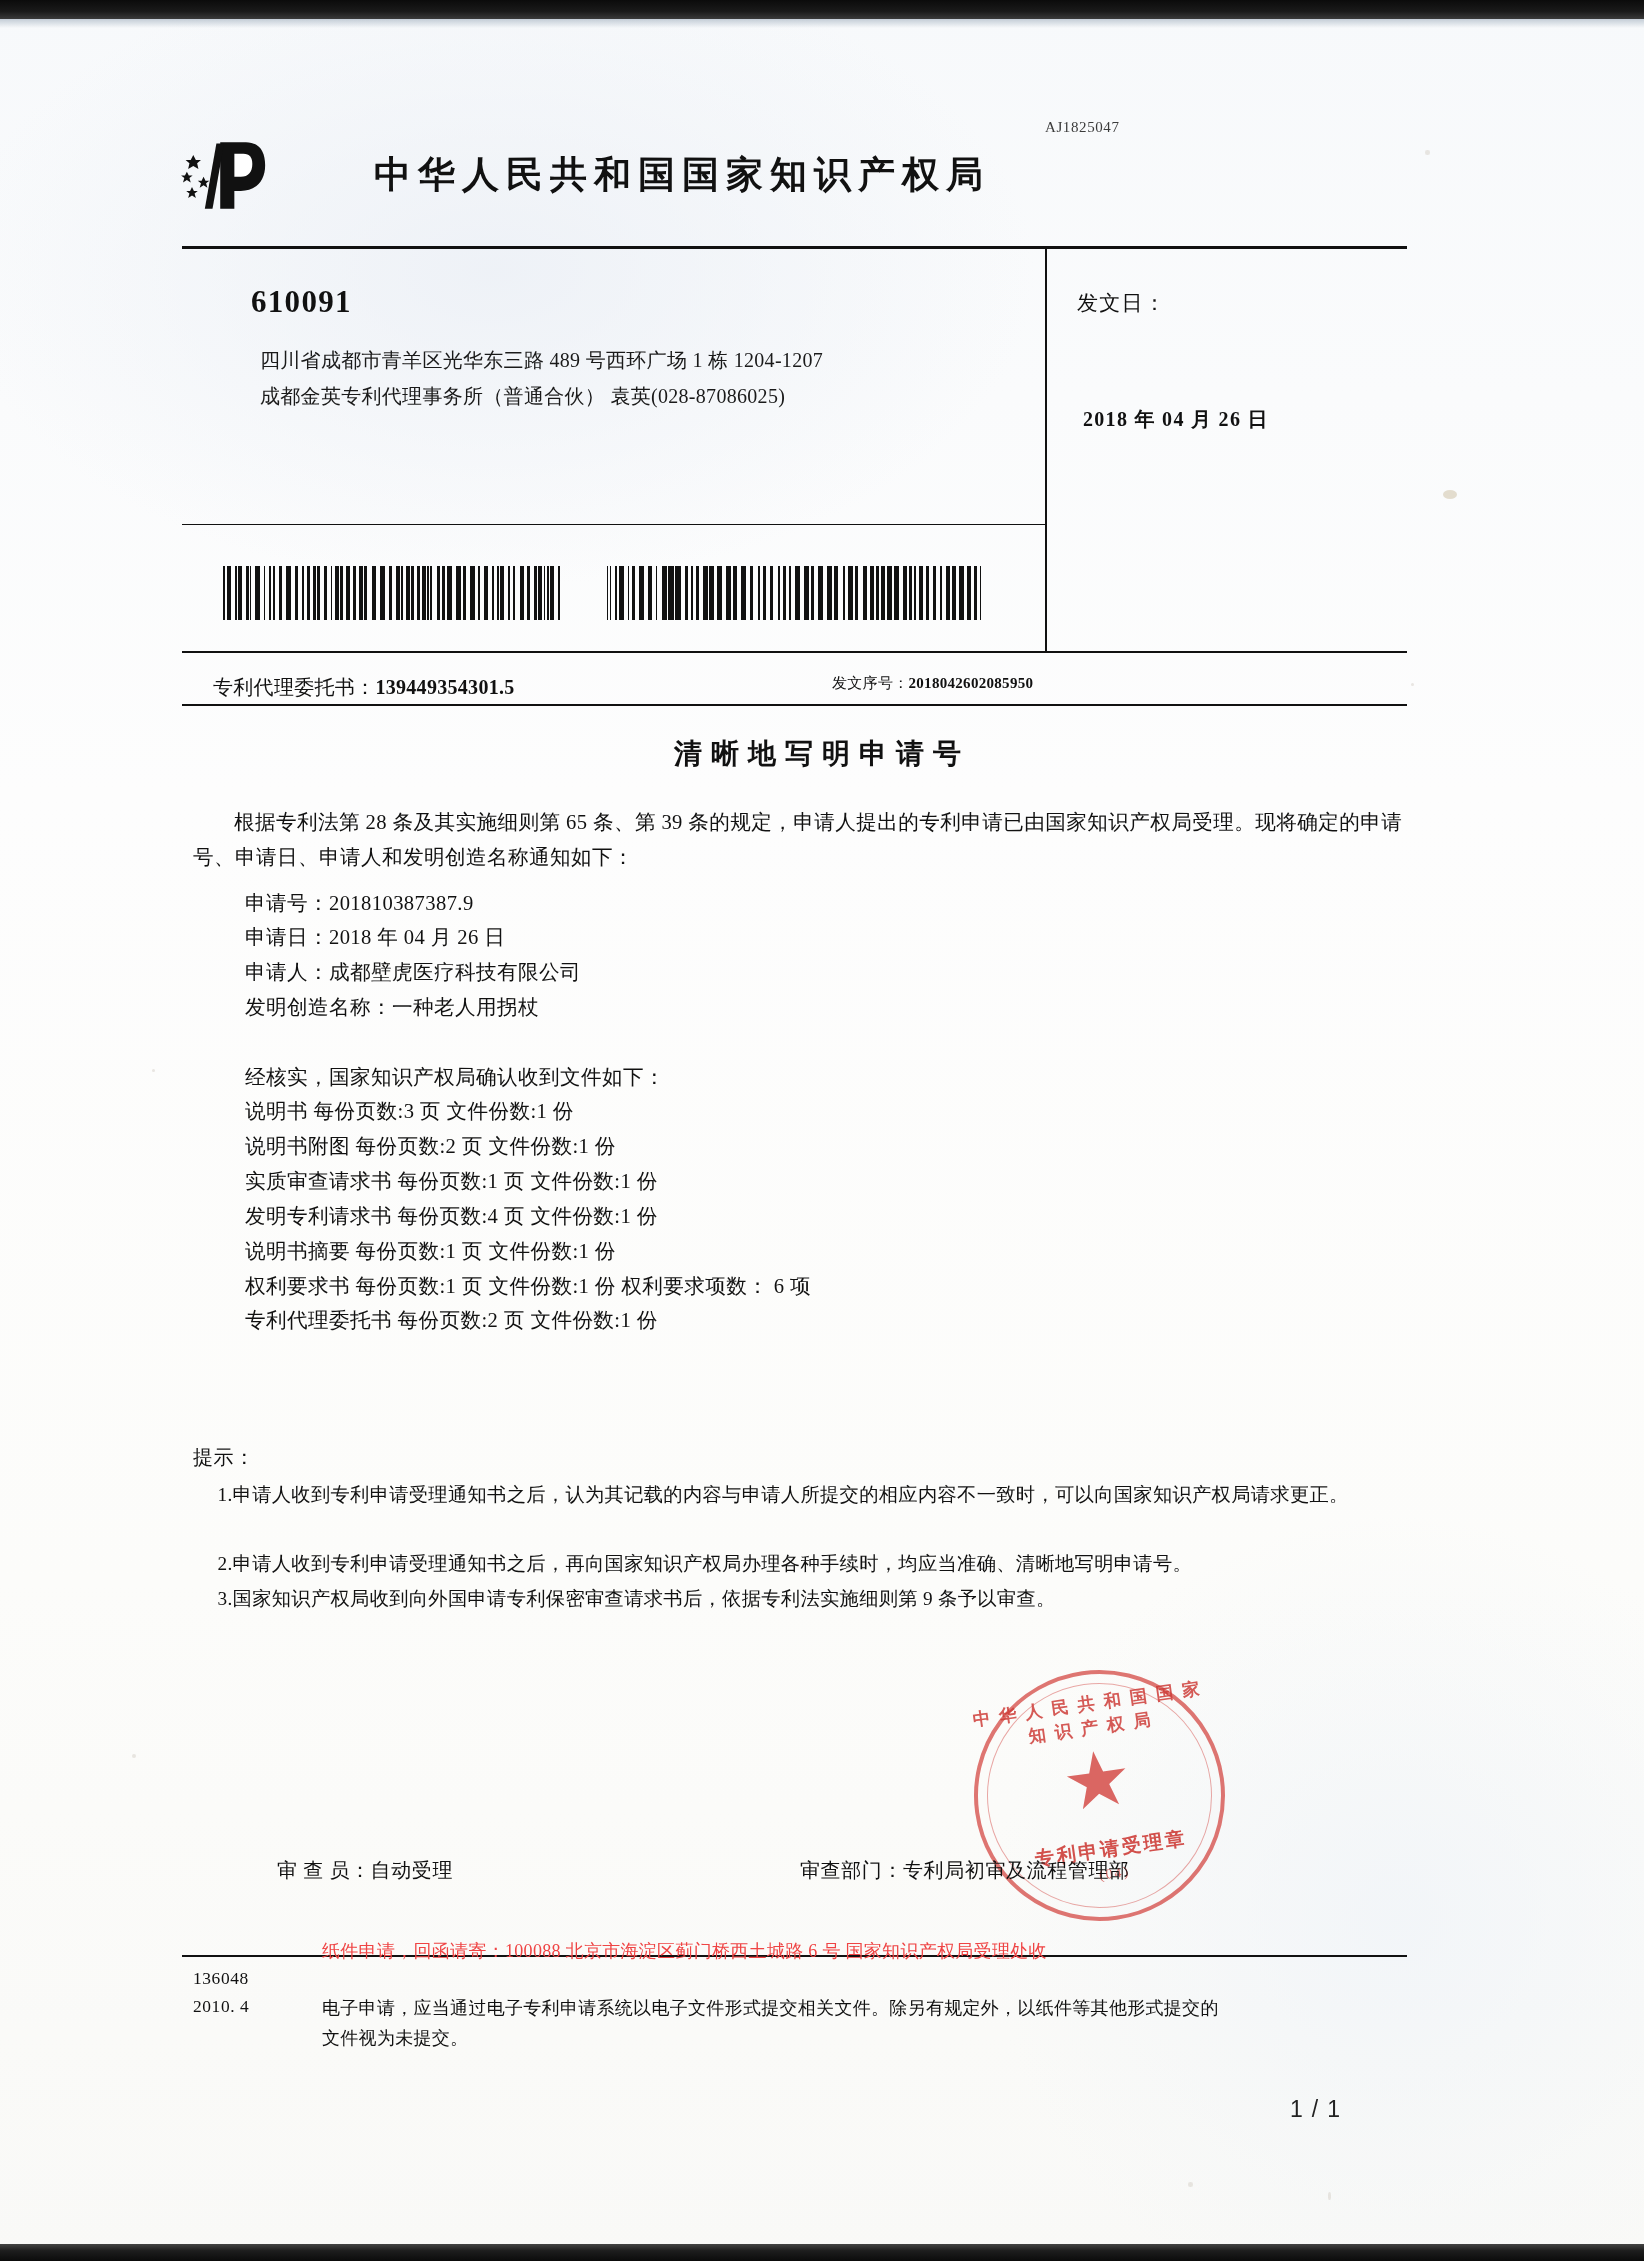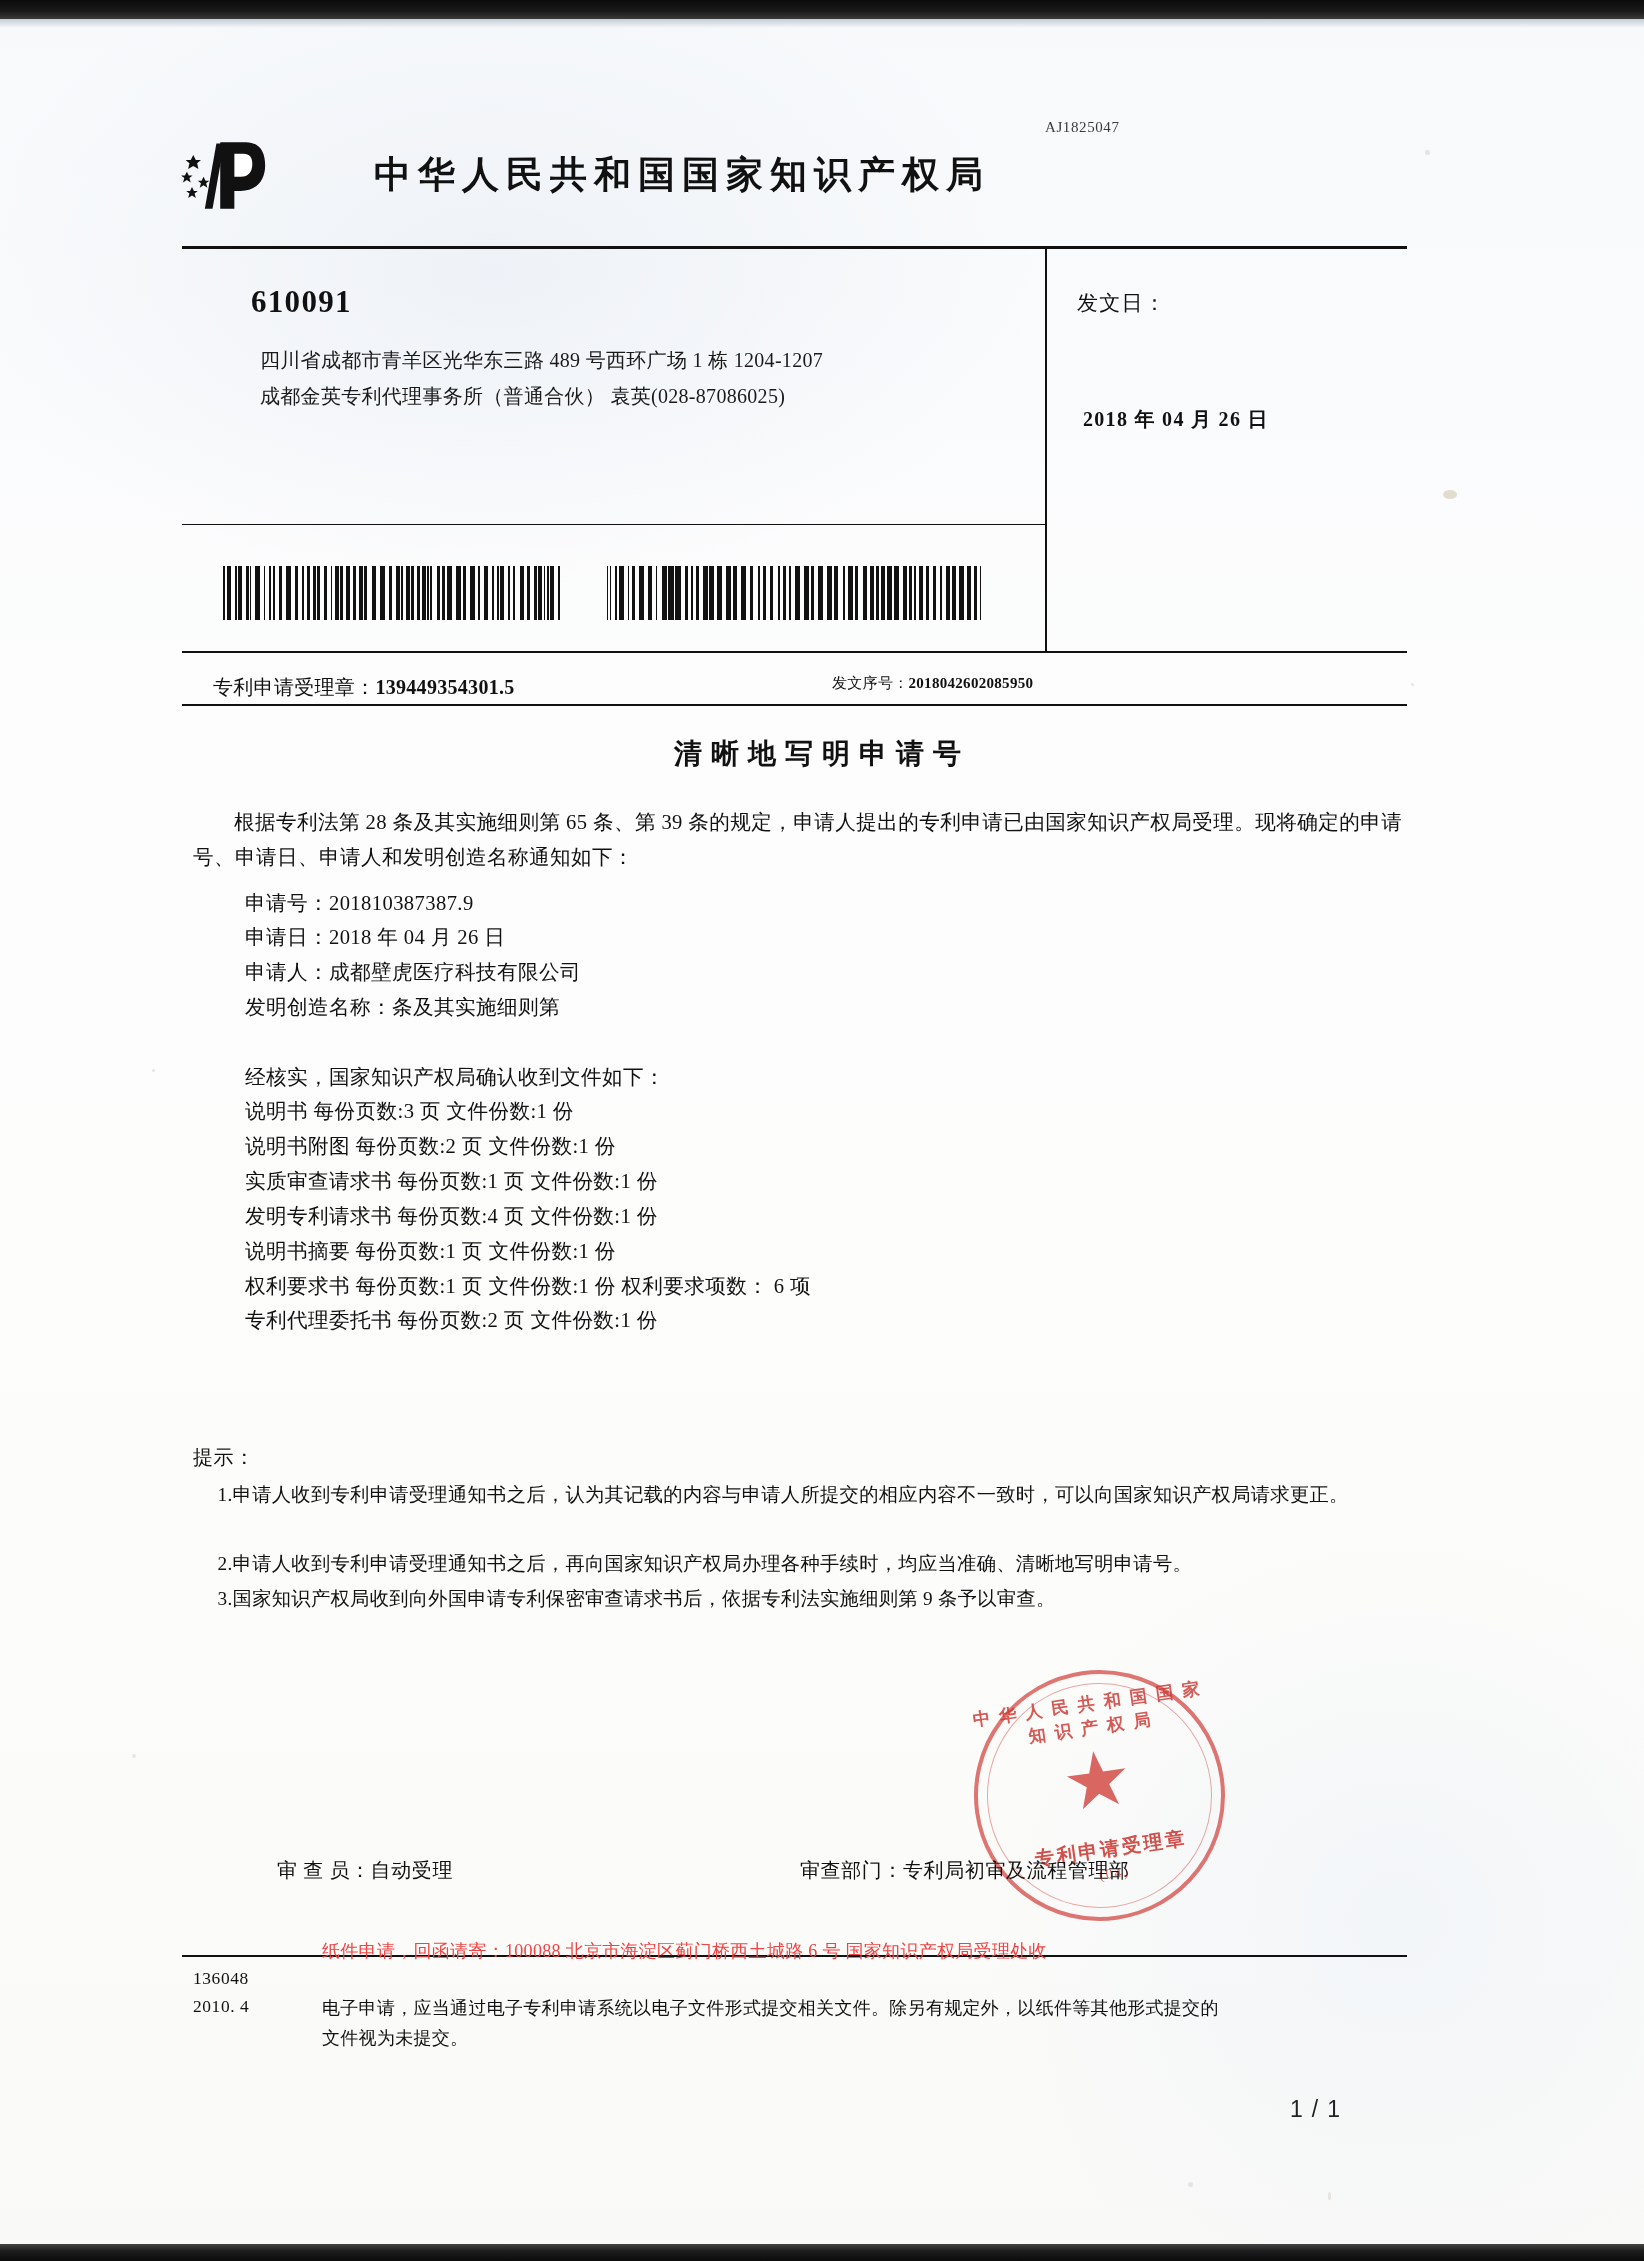--- a/index.html
+++ b/index.html
@@ -350,34 +350,34 @@
 <div class="addr1">四川省成都市青羊区光华东三路 489 号西环广场 1 栋 1204-1207</div>
 <div class="addr2">成都金英专利代理事务所（普通合伙） 袁英(028-87086025)</div>
 
 <div class="issue-label">发文日：</div>
 <div class="issue-date">2018 年 04 月 26 日</div>
 
 <div class="barcode" id="bc-left" style="left:223px; top:566px; width:342px;"><i style="width:1.9px"></i><i style="width:2.6px;background:transparent"></i><i style="width:3.9px"></i><i style="width:3.9px;background:transparent"></i><i style="width:1.9px"></i><i style="width:1.3px;background:transparent"></i><i style="width:3.9px"></i><i style="width:3.9px;background:transparent"></i><i style="width:2.6px"></i><i style="width:1.3px;background:transparent"></i><i style="width:1.3px"></i><i style="width:3.9px;background:transparent"></i><i style="width:4.5px"></i><i style="width:3.9px;background:transparent"></i><i style="width:1.3px"></i><i style="width:3.9px;background:transparent"></i><i style="width:1.9px"></i><i style="width:1.9px;background:transparent"></i><i style="width:1.9px"></i><i style="width:4.5px;background:transparent"></i><i style="width:3.2px"></i><i style="width:3.9px;background:transparent"></i><i style="width:5.2px"></i><i style="width:3.2px;background:transparent"></i><i style="width:3.9px"></i><i style="width:3.2px;background:transparent"></i><i style="width:2.6px"></i><i style="width:3.2px;background:transparent"></i><i style="width:2.6px"></i><i style="width:2.6px;background:transparent"></i><i style="width:3.2px"></i><i style="width:1.3px;background:transparent"></i><i style="width:3.2px"></i><i style="width:3.9px;background:transparent"></i><i style="width:2.6px"></i><i style="width:3.9px;background:transparent"></i><i style="width:1.3px"></i><i style="width:2.6px;background:transparent"></i><i style="width:4.5px"></i><i style="width:1.3px;background:transparent"></i><i style="width:3.2px"></i><i style="width:2.6px;background:transparent"></i><i style="width:3.9px"></i><i style="width:2.6px;background:transparent"></i><i style="width:3.9px"></i><i style="width:2.6px;background:transparent"></i><i style="width:3.9px"></i><i style="width:1.3px;background:transparent"></i><i style="width:3.2px"></i><i style="width:4.5px;background:transparent"></i><i style="width:4.5px"></i><i style="width:3.2px;background:transparent"></i><i style="width:5.2px"></i><i style="width:4.5px;background:transparent"></i><i style="width:3.2px"></i><i style="width:3.2px;background:transparent"></i><i style="width:3.9px"></i><i style="width:1.9px;background:transparent"></i><i style="width:1.9px"></i><i style="width:2.6px;background:transparent"></i><i style="width:3.9px"></i><i style="width:1.3px;background:transparent"></i><i style="width:3.2px"></i><i style="width:2.6px;background:transparent"></i><i style="width:2.6px"></i><i style="width:2.6px;background:transparent"></i><i style="width:3.9px"></i><i style="width:1.3px;background:transparent"></i><i style="width:1.9px"></i><i style="width:1.3px;background:transparent"></i><i style="width:1.9px"></i><i style="width:4.5px;background:transparent"></i><i style="width:3.2px"></i><i style="width:1.9px;background:transparent"></i><i style="width:3.2px"></i><i style="width:1.9px;background:transparent"></i><i style="width:5.2px"></i><i style="width:3.9px;background:transparent"></i><i style="width:4.5px"></i><i style="width:2.6px;background:transparent"></i><i style="width:3.2px"></i><i style="width:3.9px;background:transparent"></i><i style="width:5.2px"></i><i style="width:2.6px;background:transparent"></i><i style="width:1.9px"></i><i style="width:4.5px;background:transparent"></i><i style="width:3.9px"></i><i style="width:3.9px;background:transparent"></i><i style="width:1.9px"></i><i style="width:3.2px;background:transparent"></i><i style="width:1.3px"></i><i style="width:1.9px;background:transparent"></i><i style="width:3.2px"></i><i style="width:3.9px;background:transparent"></i><i style="width:2.6px"></i><i style="width:3.2px;background:transparent"></i><i style="width:1.9px"></i><i style="width:4.5px;background:transparent"></i><i style="width:4.5px"></i><i style="width:3.2px;background:transparent"></i><i style="width:2.6px"></i><i style="width:3.9px;background:transparent"></i><i style="width:2.6px"></i><i style="width:1.3px;background:transparent"></i><i style="width:4.5px"></i><i style="width:1.3px;background:transparent"></i><i style="width:1.9px"></i><i style="width:1.9px;background:transparent"></i><i style="width:1.3px"></i><i style="width:1.3px;background:transparent"></i><i style="width:3.9px"></i><i style="width:4.5px;background:transparent"></i><i style="width:1.3px"></i><i style="width:1.3px;background:transparent"></i></div>
 <div class="barcode" id="bc-right" style="left:607px; top:566px; width:380px;"><i style="width:1.3px"></i><i style="width:1.9px;background:transparent"></i><i style="width:1.3px"></i><i style="width:3.9px;background:transparent"></i><i style="width:1.3px"></i><i style="width:2.6px;background:transparent"></i><i style="width:4.5px"></i><i style="width:3.9px;background:transparent"></i><i style="width:1.3px"></i><i style="width:2.6px;background:transparent"></i><i style="width:3.9px"></i><i style="width:3.9px;background:transparent"></i><i style="width:4.5px"></i><i style="width:3.9px;background:transparent"></i><i style="width:4.5px"></i><i style="width:3.9px;background:transparent"></i><i style="width:1.3px"></i><i style="width:4.5px;background:transparent"></i><i style="width:5.2px"></i><i style="width:1.3px;background:transparent"></i><i style="width:5.2px"></i><i style="width:1.9px;background:transparent"></i><i style="width:5.2px"></i><i style="width:3.9px;background:transparent"></i><i style="width:3.9px"></i><i style="width:2.6px;background:transparent"></i><i style="width:1.9px"></i><i style="width:2.6px;background:transparent"></i><i style="width:3.9px"></i><i style="width:3.9px;background:transparent"></i><i style="width:4.5px"></i><i style="width:1.3px;background:transparent"></i><i style="width:4.5px"></i><i style="width:3.2px;background:transparent"></i><i style="width:5.2px"></i><i style="width:4.5px;background:transparent"></i><i style="width:4.5px"></i><i style="width:1.9px;background:transparent"></i><i style="width:3.9px"></i><i style="width:4.5px;background:transparent"></i><i style="width:4.5px"></i><i style="width:4.5px;background:transparent"></i><i style="width:3.2px"></i><i style="width:4.5px;background:transparent"></i><i style="width:1.9px"></i><i style="width:3.2px;background:transparent"></i><i style="width:3.2px"></i><i style="width:3.9px;background:transparent"></i><i style="width:3.2px"></i><i style="width:4.5px;background:transparent"></i><i style="width:2.6px"></i><i style="width:2.6px;background:transparent"></i><i style="width:2.6px"></i><i style="width:3.2px;background:transparent"></i><i style="width:1.9px"></i><i style="width:3.9px;background:transparent"></i><i style="width:5.2px"></i><i style="width:4.5px;background:transparent"></i><i style="width:5.2px"></i><i style="width:1.9px;background:transparent"></i><i style="width:3.2px"></i><i style="width:3.2px;background:transparent"></i><i style="width:5.2px"></i><i style="width:3.9px;background:transparent"></i><i style="width:5.2px"></i><i style="width:1.9px;background:transparent"></i><i style="width:4.5px"></i><i style="width:4.5px;background:transparent"></i><i style="width:1.9px"></i><i style="width:3.2px;background:transparent"></i><i style="width:5.2px"></i><i style="width:1.9px;background:transparent"></i><i style="width:3.2px"></i><i style="width:4.5px;background:transparent"></i><i style="width:4.5px"></i><i style="width:2.6px;background:transparent"></i><i style="width:3.9px"></i><i style="width:1.9px;background:transparent"></i><i style="width:3.2px"></i><i style="width:2.6px;background:transparent"></i><i style="width:3.2px"></i><i style="width:2.6px;background:transparent"></i><i style="width:5.2px"></i><i style="width:1.3px;background:transparent"></i><i style="width:5.2px"></i><i style="width:3.9px;background:transparent"></i><i style="width:3.9px"></i><i style="width:2.6px;background:transparent"></i><i style="width:2.6px"></i><i style="width:2.6px;background:transparent"></i><i style="width:1.3px"></i><i style="width:3.2px;background:transparent"></i><i style="width:4.5px"></i><i style="width:2.6px;background:transparent"></i><i style="width:2.6px"></i><i style="width:4.5px;background:transparent"></i><i style="width:3.2px"></i><i style="width:3.9px;background:transparent"></i><i style="width:1.9px"></i><i style="width:4.5px;background:transparent"></i><i style="width:3.2px"></i><i style="width:1.9px;background:transparent"></i><i style="width:4.5px"></i><i style="width:3.2px;background:transparent"></i><i style="width:5.2px"></i><i style="width:2.6px;background:transparent"></i><i style="width:3.9px"></i><i style="width:2.6px;background:transparent"></i><i style="width:3.9px"></i><i style="width:2.6px;background:transparent"></i><i style="width:1.3px"></i><i style="width:2.6px;background:transparent"></i></div>
 
 <div class="appno-row">
-  <span>专利申请受理章：</span><b>139449354301.5</b>
+  <span>专利代理委托书：</span><b>139449354301.5</b>
 </div>
 <div class="seqno-row">
   <span>发文序号：</span><b>2018042602085950</b>
 </div>
 
 <div class="doc-title">清晰地写明申请号</div>
 
 <div class="body-text para-1">根据专利法第 28 条及其实施细则第 65 条、第 39 条的规定，申请人提出的专利申请已由国家知识产权局受理。现将确定的申请号、申请日、申请人和发明创造名称通知如下：</div>
 
 <div class="kv" style="top:889px;">申请号：201810387387.9</div>
 <div class="kv" style="top:923px;">申请日：2018 年 04 月 26 日</div>
 <div class="kv" style="top:958px;">申请人：成都壁虎医疗科技有限公司</div>
-<div class="kv" style="top:993px;">发明创造名称：条及其实施细则第</div>
+<div class="kv" style="top:993px;">发明创造名称：一种老人用拐杖</div>
 
 <div class="kv" style="top:1063px;">经核实，国家知识产权局确认收到文件如下：</div>
 
 <div class="list-block" style="top:1097px;">说明书 每份页数:3 页  文件份数:1 份</div>
 <div class="list-block" style="top:1132px;">说明书附图 每份页数:2 页  文件份数:1 份</div>
 <div class="list-block" style="top:1167px;">实质审查请求书 每份页数:1 页  文件份数:1 份</div>
 <div class="list-block" style="top:1202px;">发明专利请求书 每份页数:4 页  文件份数:1 份</div>
 <div class="list-block" style="top:1237px;">说明书摘要 每份页数:1 页  文件份数:1 份</div>
 <div class="list-block" style="top:1272px;">权利要求书 每份页数:1 页  文件份数:1 份  权利要求项数： 6 项</div>
 <div class="list-block" style="top:1306px;">专利代理委托书 每份页数:2 页  文件份数:1 份</div>

